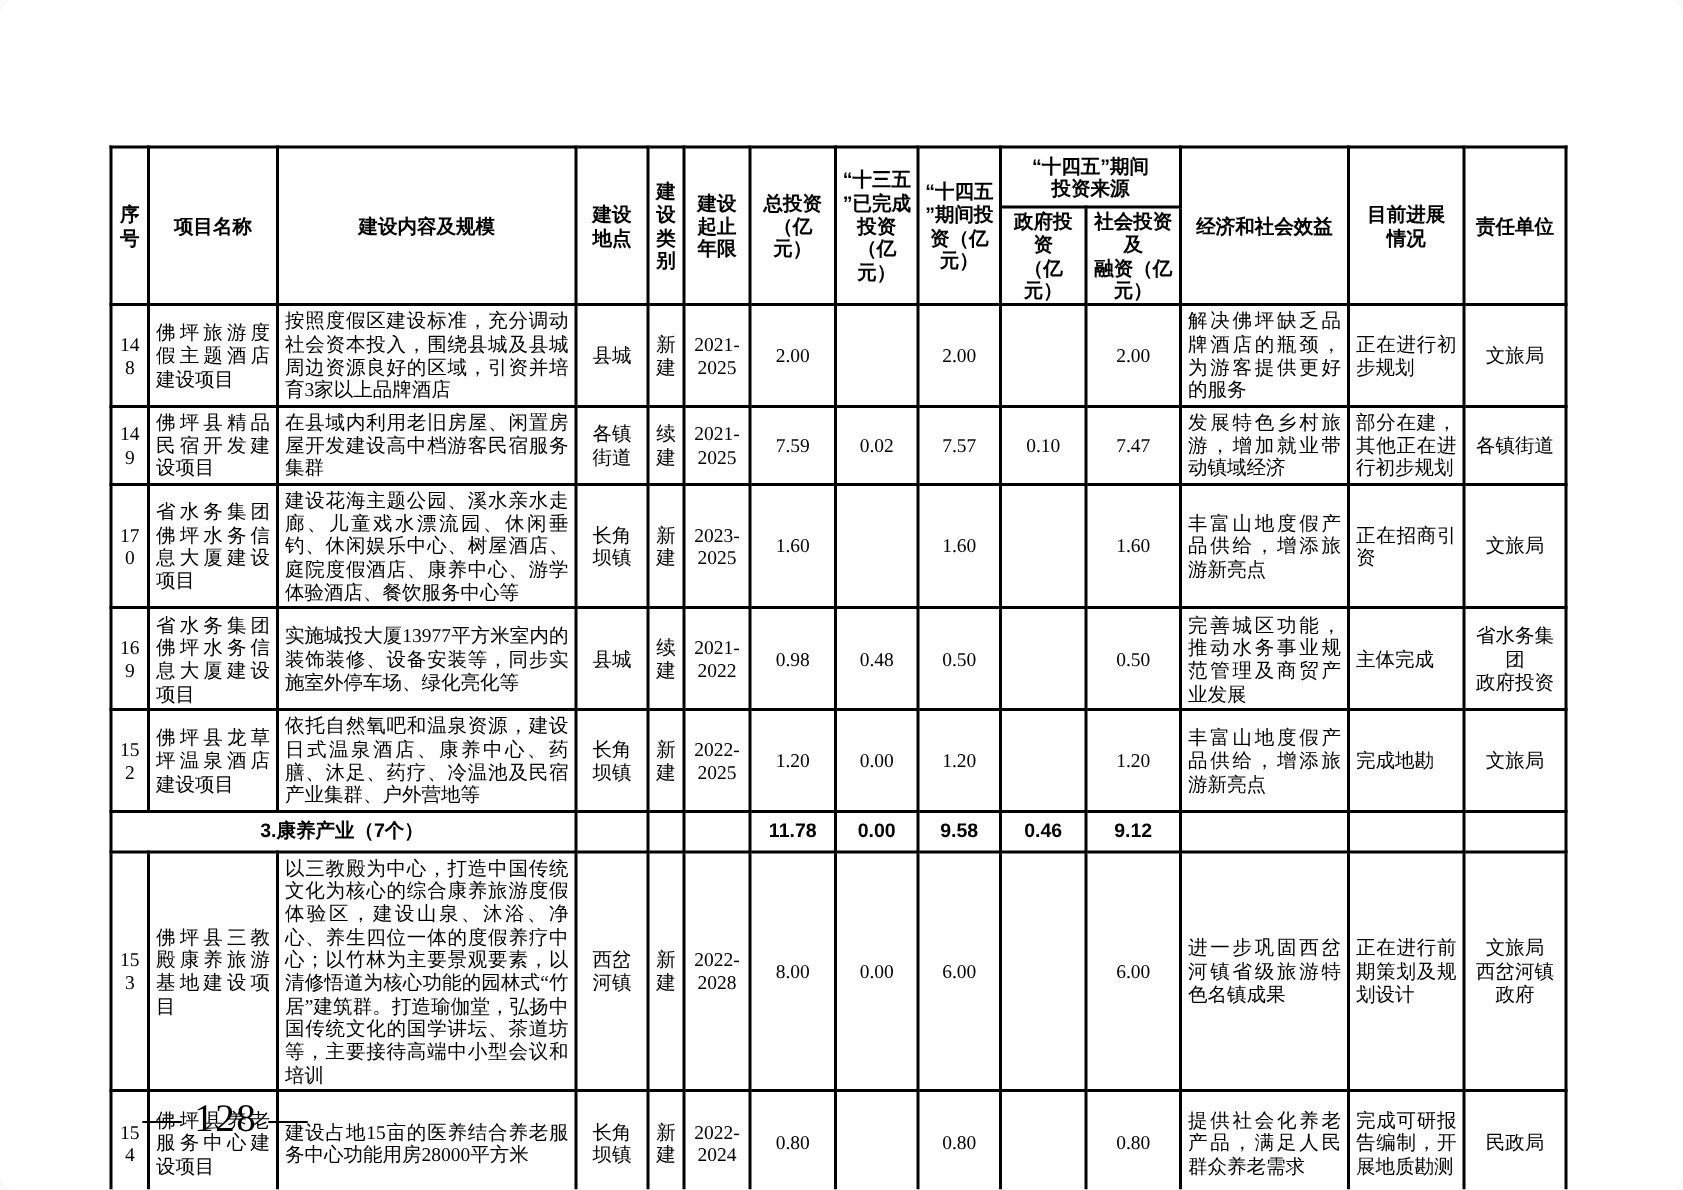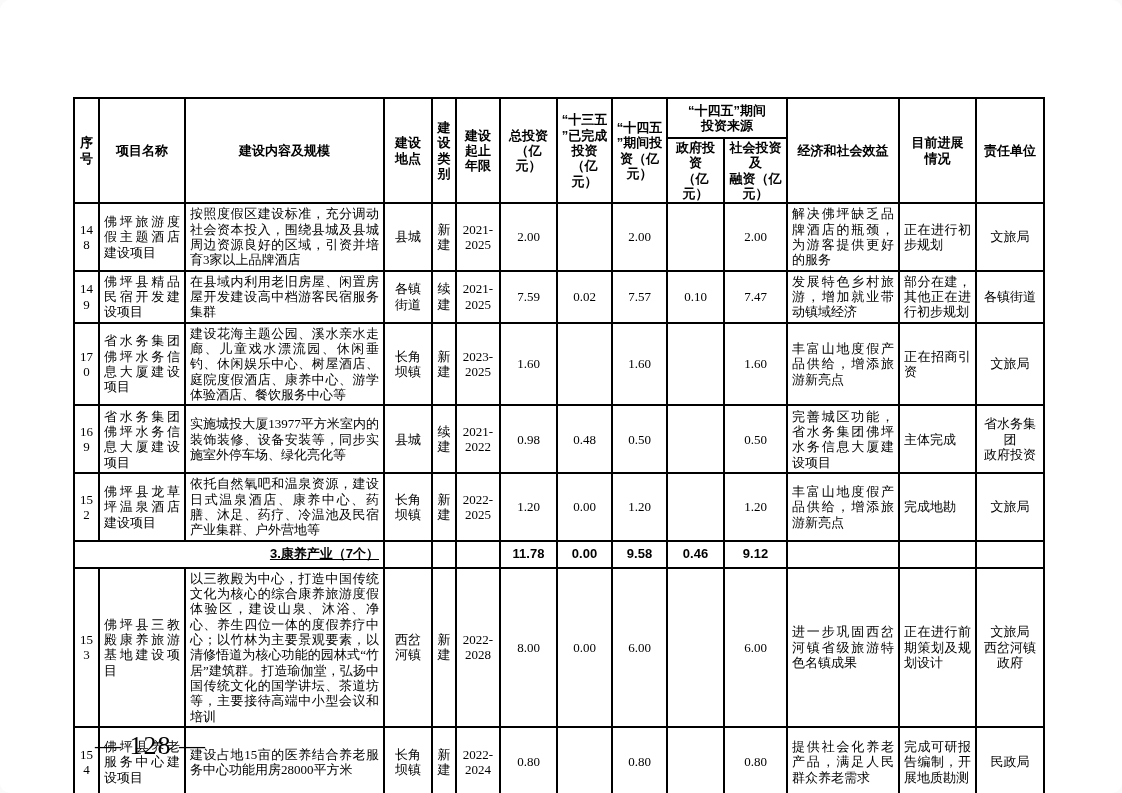--- a/index.html
+++ b/index.html
@@ -34,21 +34,21 @@
     font-weight: bold;
     text-align: center;
     padding: 1px 2px;
   }
   td.c { text-align: center; }
   td.j { text-align: justify; text-align-last: left; }
   tr.section-row td {
     font-family: "Liberation Sans", "DejaVu Sans", sans-serif;
     font-weight: bold;
   }
-  tr.section-row td.label { text-align: right; padding-left: 2px; white-space: nowrap; text-decoration: underline; }
+  tr.section-row td.label { text-align: center; padding-left: 2px; white-space: nowrap; }
   .pageno {
     position: absolute;
     left: 95px; top: 731px;
     font-size: 26px;
     letter-spacing: 1px;
     font-family: "Liberation Serif", "DejaVu Serif", serif;
   }
 </style>
 </head>
 <body>
@@ -170,21 +170,21 @@
         <td class="j">实施城投大厦13977平方米室内的装饰装修、设备安装等，同步实施室外停车场、绿化亮化等</td>
         <td class="c">县城</td>
         <td class="c">续建</td>
         <td class="c">2021-
 2022</td>
         <td class="c">0.98</td>
         <td class="c">0.48</td>
         <td class="c">0.50</td>
         <td class="c"></td>
         <td class="c">0.50</td>
-        <td class="j">完善城区功能，省水务集团佛坪水务信息大厦建设项目</td>
+        <td class="j">完善城区功能，推动水务事业规范管理及商贸产业发展</td>
         <td class="j">主体完成</td>
         <td class="c">省水务集团
 政府投资</td>
       </tr>
       <tr style="height:58px">
         <td class="c">152</td>
         <td class="j">佛坪县龙草坪温泉酒店建设项目</td>
         <td class="j">依托自然氧吧和温泉资源，建设日式温泉酒店、康养中心、药膳、沐足、药疗、冷温池及民宿产业集群、户外营地等</td>
         <td class="c">长角坝镇</td>
         <td class="c">新建</td>

